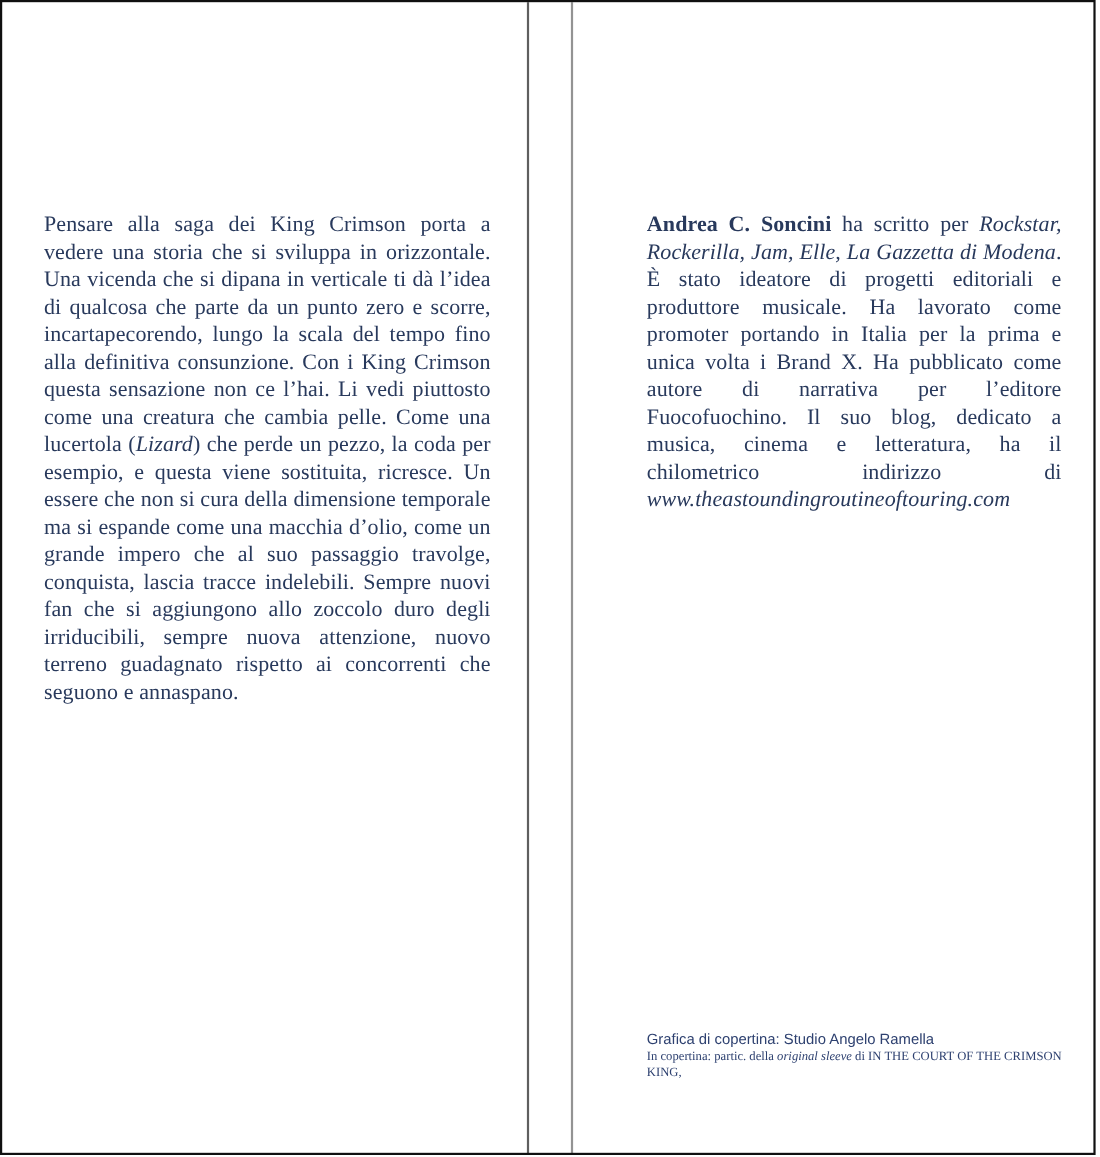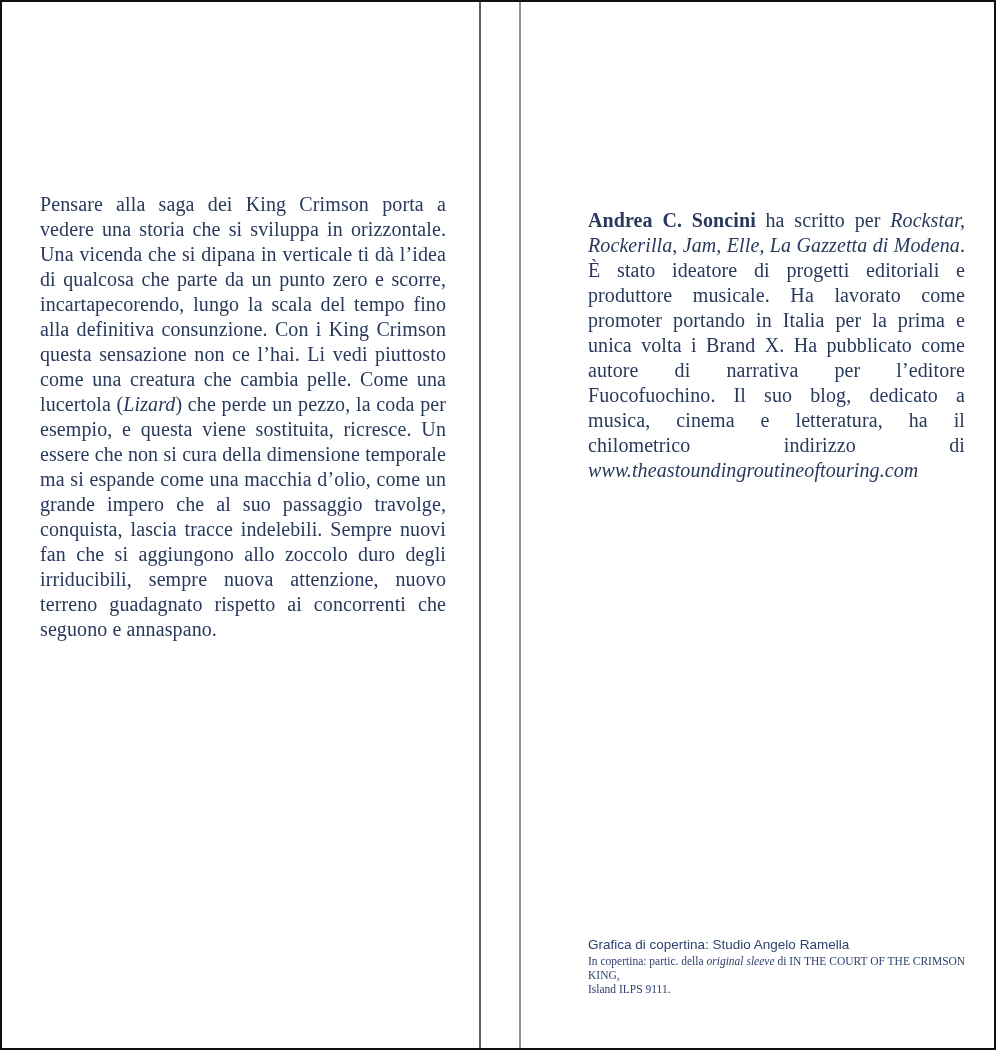--- a/index.html
+++ b/index.html
@@ -50,21 +50,20 @@
   }
   .bio-text {
     position: absolute;
     left: 588px; top: 192px;
     width: 377px;
     color: var(--ink);
     font-size: 20px;
     line-height: 25px;
     text-align: justify;
     letter-spacing: 0.1px;
-    margin-top: 16px;
   }
   .credits {
     position: absolute;
     left: 588px; top: 936px;
     width: 400px;
     color: var(--credits-ink);
     font-family: "Liberation Sans", "DejaVu Sans", sans-serif;
   }
   .credits .credit-main {
     font-size: 13.5px;
@@ -84,17 +83,16 @@
   <div class="flap-text"><span>Pensare alla saga dei King Crimson porta a vedere una storia che si sviluppa in orizzontale. Una vicenda che si dipana in verticale ti dà l’idea di qualcosa che parte da un punto zero e scorre, incartapecorendo, lungo la scala del tempo fino alla definitiva consunzione. Con i King Crimson questa sensazione non ce l’hai. Li vedi piuttosto come una creatura che cambia pelle. Come una lucertola (</span><span style="font-style: italic;">Lizard</span><span>) che perde un pezzo, la coda per esempio, e questa viene sostituita, ricresce. Un essere che non si cura della dimensione temporale ma si espande come una macchia d’olio, come un grande impero che al suo passaggio travolge, conquista, lascia tracce indelebili. Sempre nuovi fan che si aggiungono allo zoccolo duro degli irriducibili, sempre nuova attenzione, nuovo terreno guadagnato rispetto ai concorrenti che seguono e annaspano.</span></div>
 
   <div class="fold-line left"></div>
   <div class="fold-line right"></div>
 
   <div class="bio-text"><span style="font-weight: bold;">Andrea C. Soncini</span><span> ha scritto per </span><span style="font-style: italic;">Rockstar, Rockerilla, Jam, Elle, La Gazzetta di Modena</span><span>. È stato ideatore di progetti editoriali e produttore musicale. Ha lavorato come promoter portando in Italia per la prima e unica volta i Brand X. Ha pubblicato come autore di narrativa per l’editore Fuocofuochino. Il suo blog, dedicato a musica, cinema e letteratura, ha il chilometrico indirizzo di </span><span style="font-style: italic;">www.theastoundingroutineoftouring.com</span></div>
 
   <div class="credits">
     <div class="credit-main">Grafica di copertina: Studio Angelo Ramella</div>
     <div class="credit-small"><span>In copertina: partic. della </span><span style="font-style: italic;">original sleeve</span><span> di IN THE COURT OF THE CRIMSON KING,</span></div>
-    <div class="credit-small">Island ILPS 9111.</div>
   </div>
 
   <div class="page-frame"></div>
 </div>
 
 </body></html>

